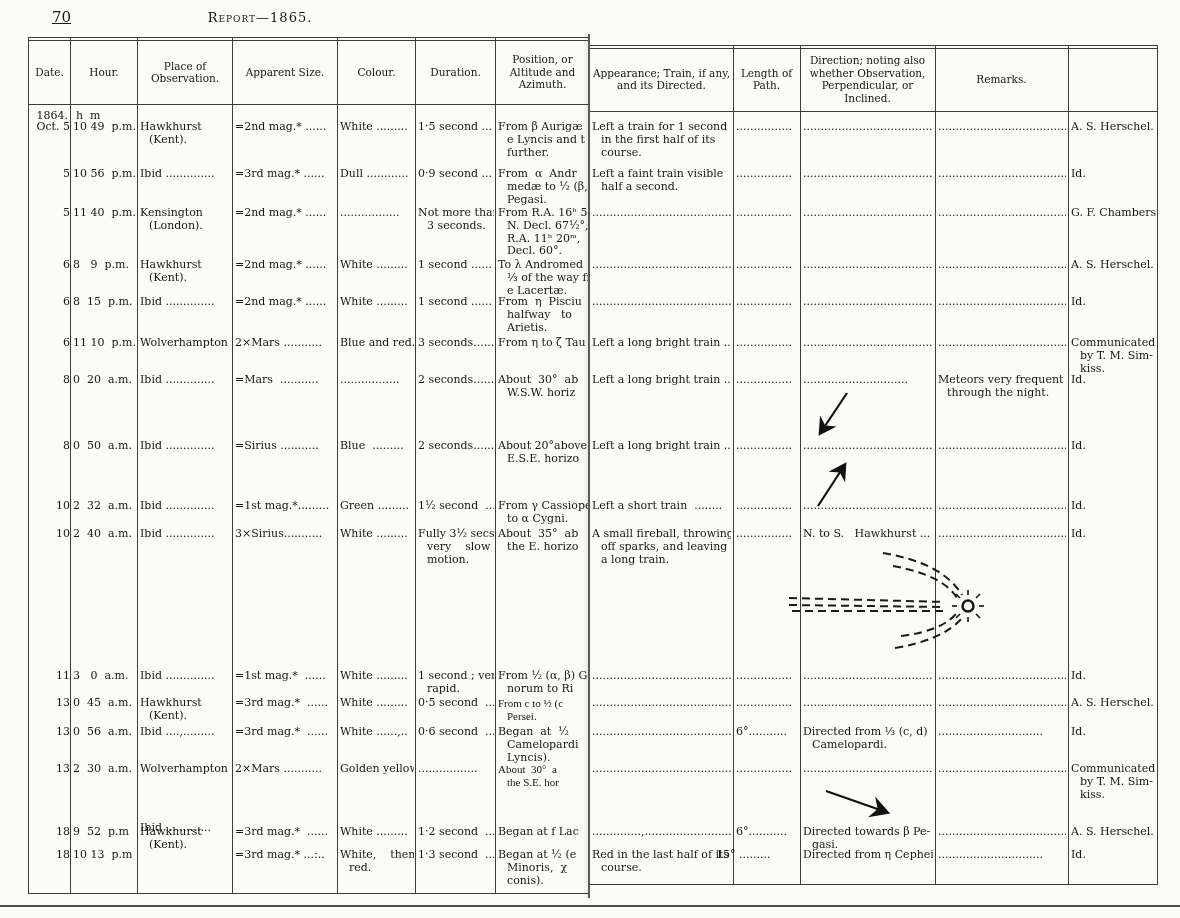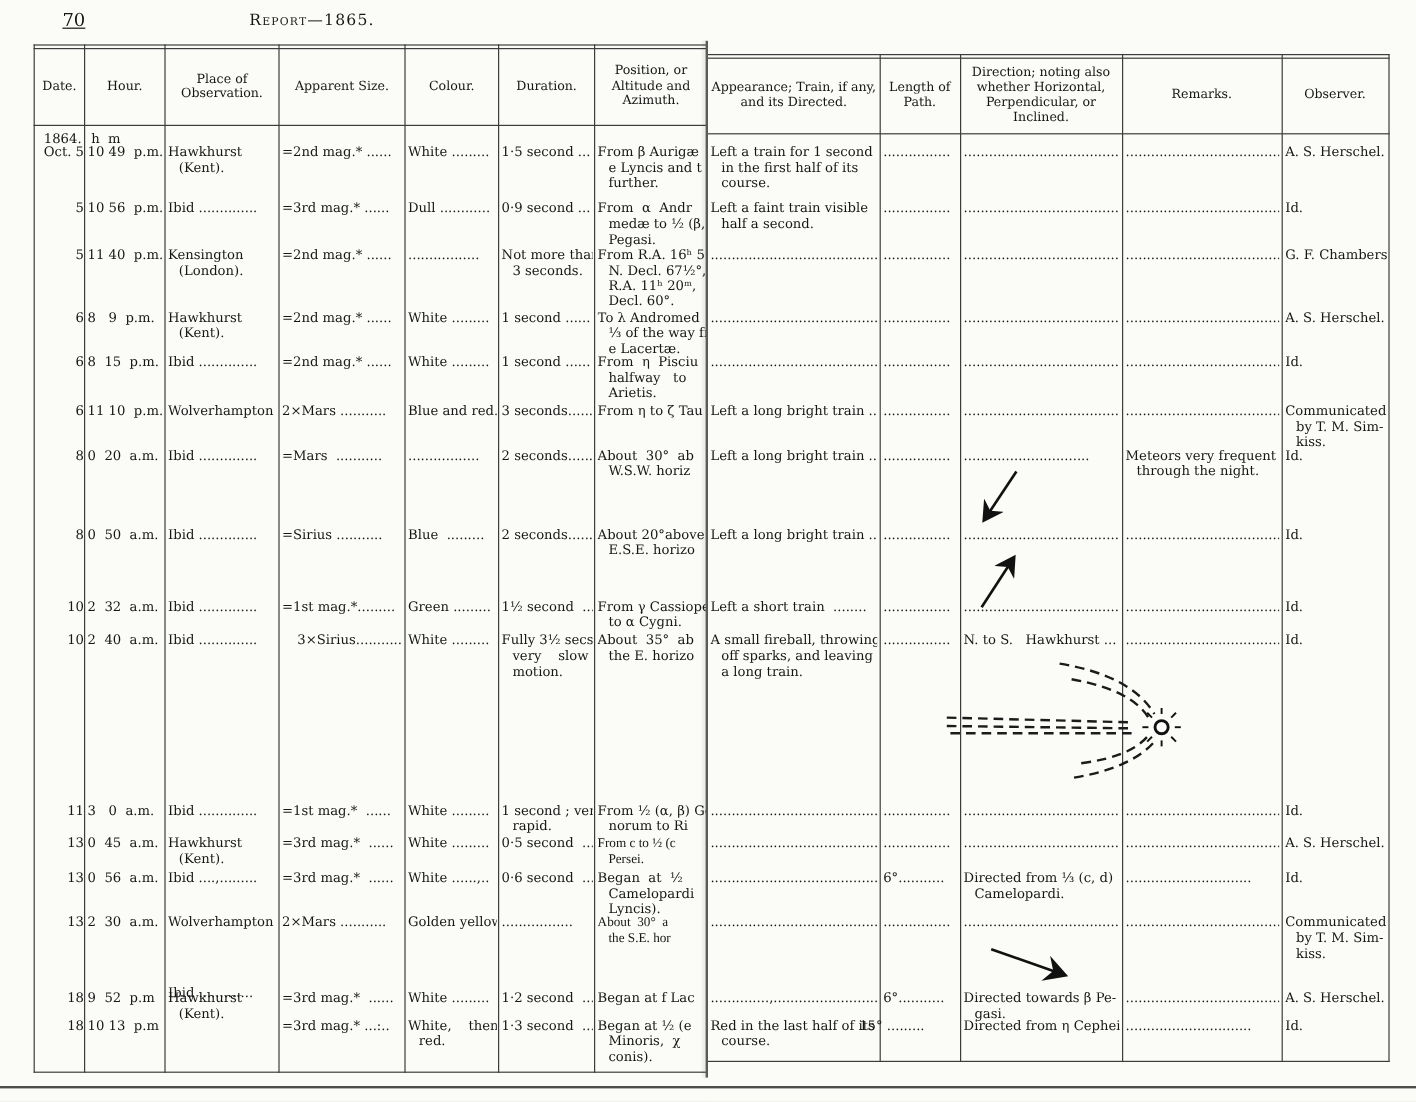--- a/index.html
+++ b/index.html
@@ -264,21 +264,21 @@
       </div>
       <div class="cell col-date" style="left: 30px; top: 528px; width: 40px;">
         <div class="ln">10</div>
       </div>
       <div class="cell col-hour" style="left: 73px; top: 528px; width: 63px;">
         <div class="ln">2  40  a.m.</div>
       </div>
       <div class="cell col-place" style="left: 140px; top: 528px; width: 91px;">
         <div class="ln">Ibid ..............</div>
       </div>
-      <div class="cell col-size" style="left: 235px; top: 528px; width: 100px; text-align: right;">
+      <div class="cell col-size" style="left: 235px; top: 528px; width: 100px;">
         <div class="ln">3×Sirius...........</div>
       </div>
       <div class="cell col-colour" style="left: 340px; top: 528px; width: 74px;">
         <div class="ln">White .........</div>
       </div>
       <div class="cell col-duration" style="left: 418px; top: 528px; width: 76px;">
         <div class="ln">Fully 3½ secs.;</div>
         <div class="ln cont">very    slow</div>
         <div class="ln cont">motion.</div>
       </div>
@@ -433,23 +433,22 @@
   <div class="hline z5" style="left:590px;top:111px;width:568px;"></div>
   <div class="hline z5" style="left:590px;top:884px;width:568px;"></div>
   <div class="vline z5" style="left:733px;top:45px;height:840px;"></div>
   <div class="vline z5" style="left:800px;top:45px;height:840px;"></div>
   <div class="vline z5" style="left:935px;top:45px;height:840px;"></div>
   <div class="vline z5" style="left:1068px;top:45px;height:840px;"></div>
   <div class="vline z5" style="left:1157px;top:45px;height:840px;"></div>
 
   <div class="hdr z6" style="left:591px;top:49px;width:141px;height:60px;">Appearance; Train, if any, and its Directed.</div>
   <div class="hdr z6" style="left:734px;top:49px;width:65px;height:60px;">Length of Path.</div>
-  <div class="hdr z6" style="left:801px;top:49px;width:133px;height:60px;">Direction; noting also whether Horizontal, Perpendicular, or Inclined.</div>
+  <div class="hdr z6" style="left:801px;top:49px;width:133px;height:60px;">Direction; noting also whether Observation, Perpendicular, or Inclined.</div>
   <div class="hdr z6" style="left:936px;top:49px;width:131px;height:60px;">Remarks.</div>
-  <div class="hdr z6" style="left:1069px;top:49px;width:87px;height:60px;">Observer.</div>
 
   <div id="rows-right" class="abs z6" style="left:0;top:0;">
       <div class="cell col-appearance" style="left: 592px; top: 121px; width: 139px;">
         <div class="ln">Left a train for 1 second</div>
         <div class="ln cont">in the first half of its</div>
         <div class="ln cont">course.</div>
       </div>
       <div class="cell col-length" style="left: 736px; top: 121px; width: 63px;">
         <div class="ln">................</div>
       </div>

